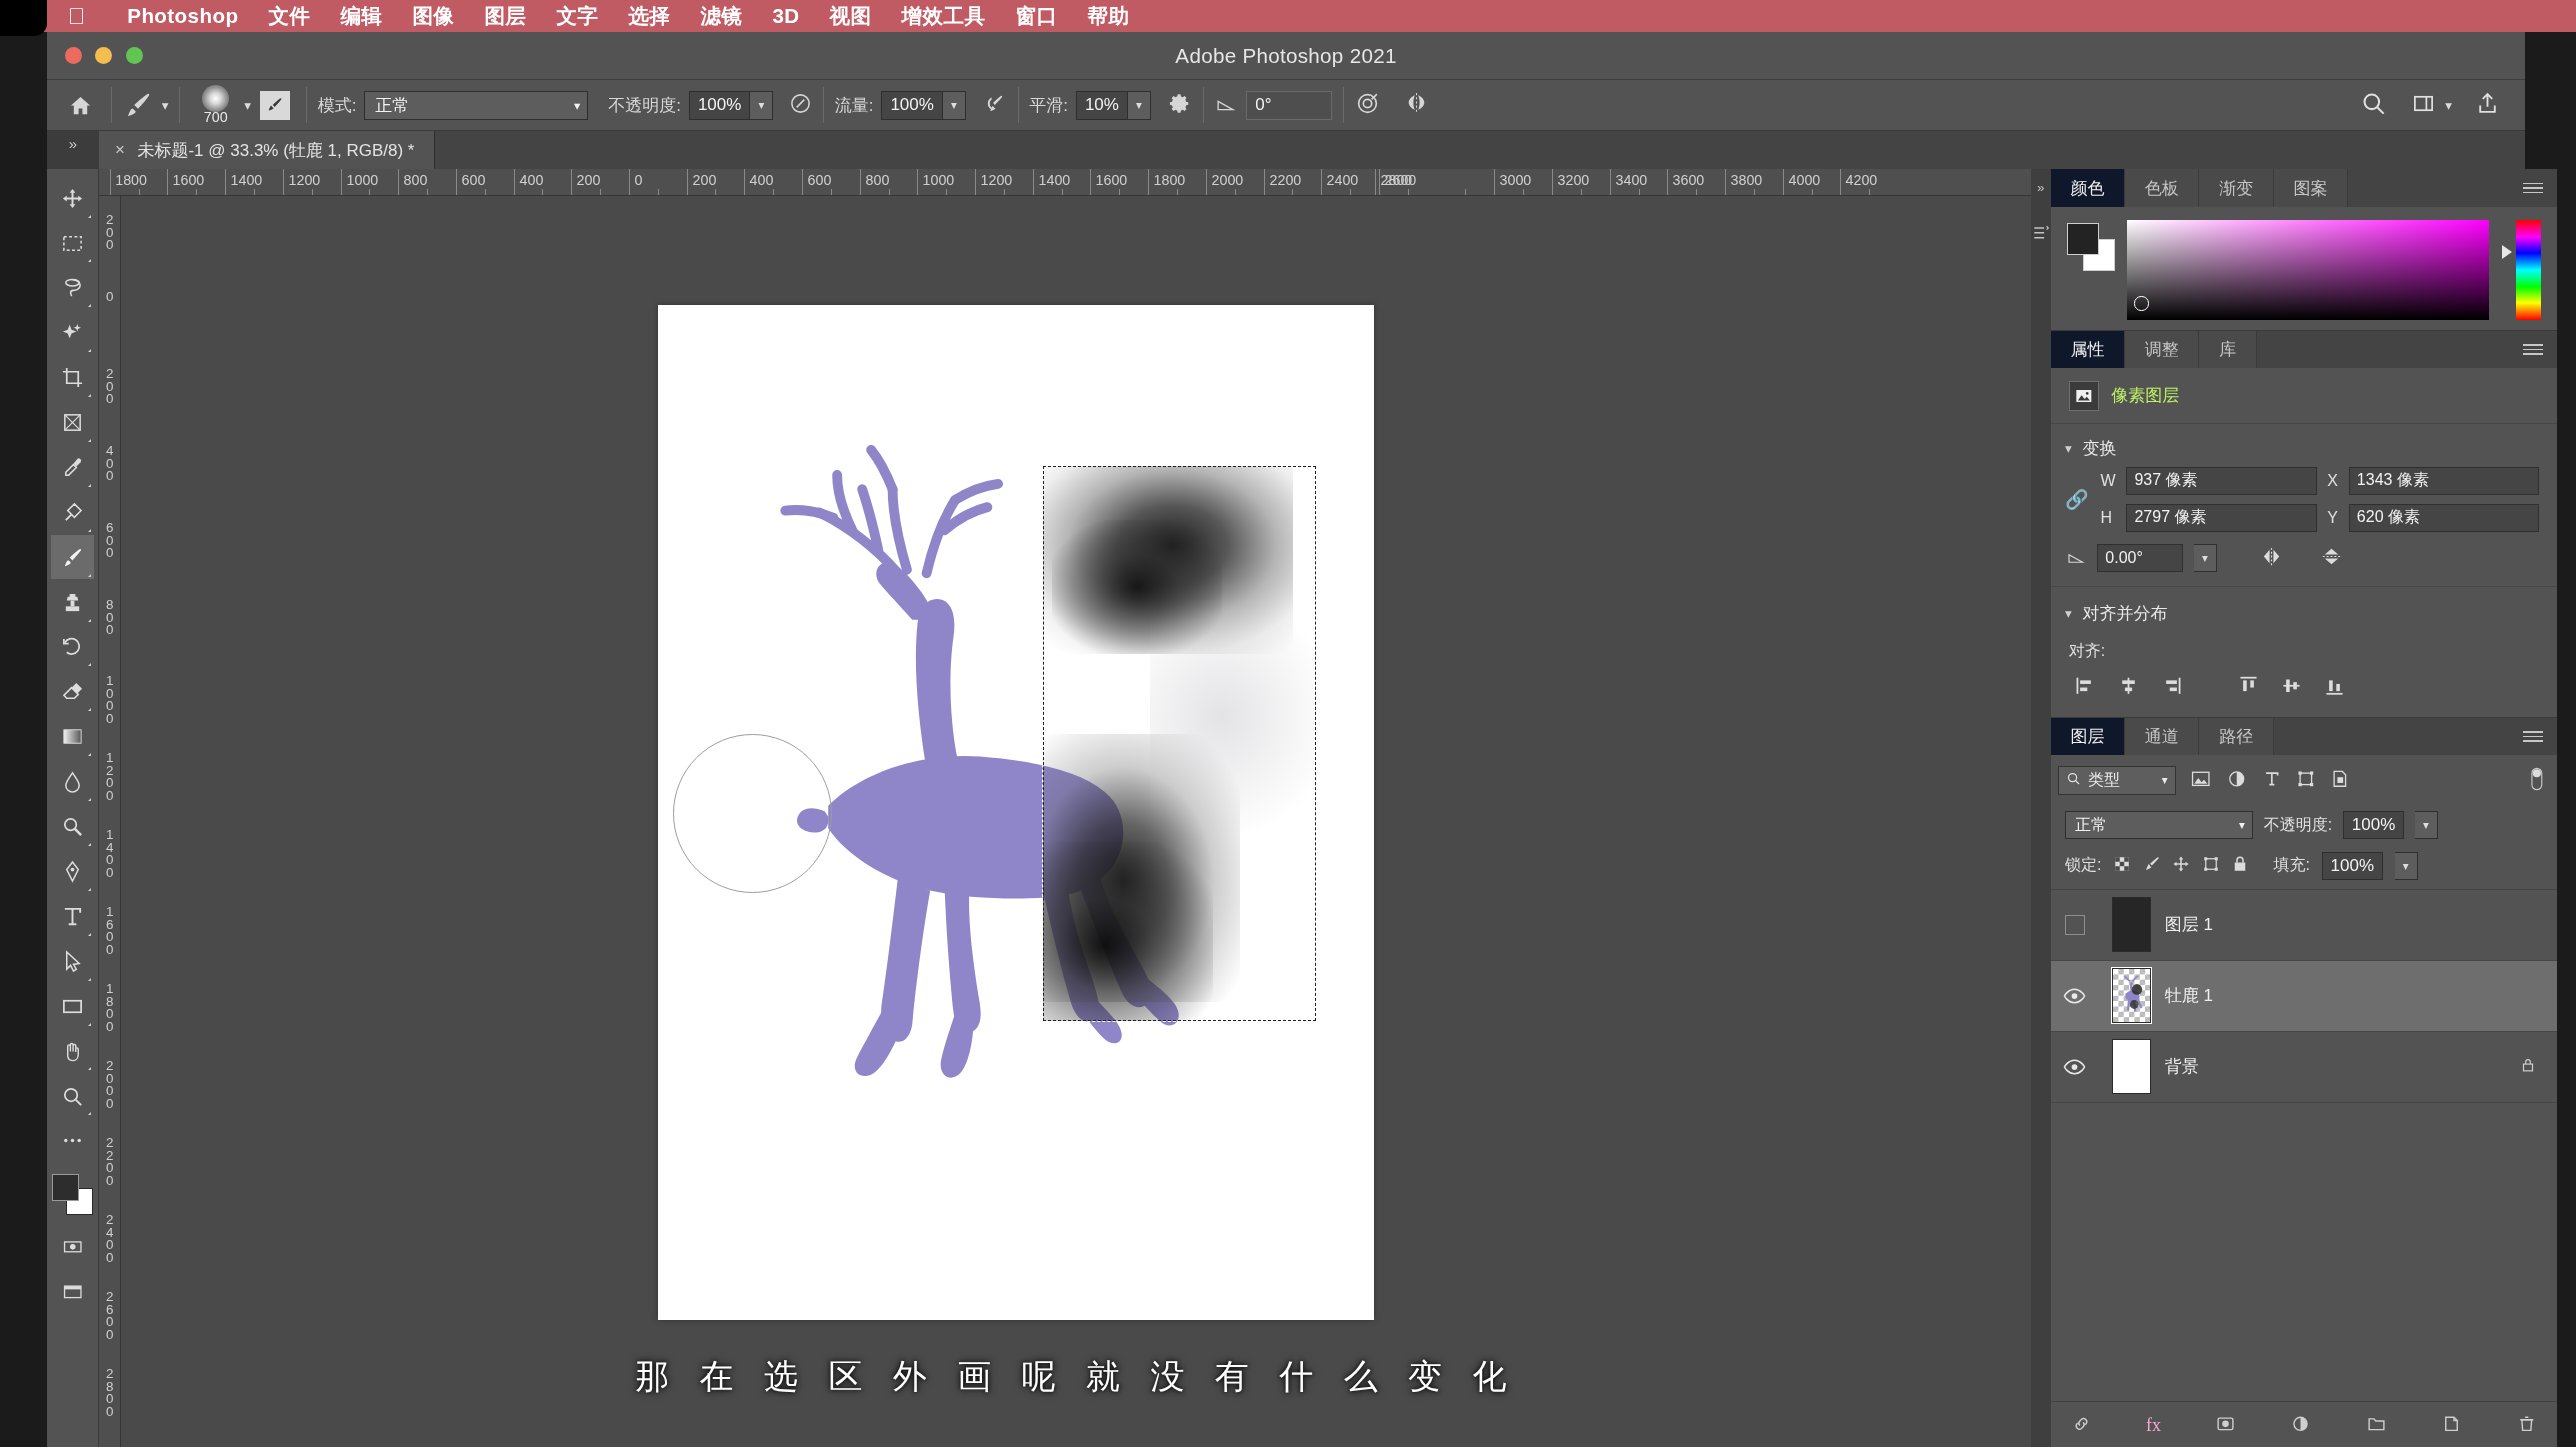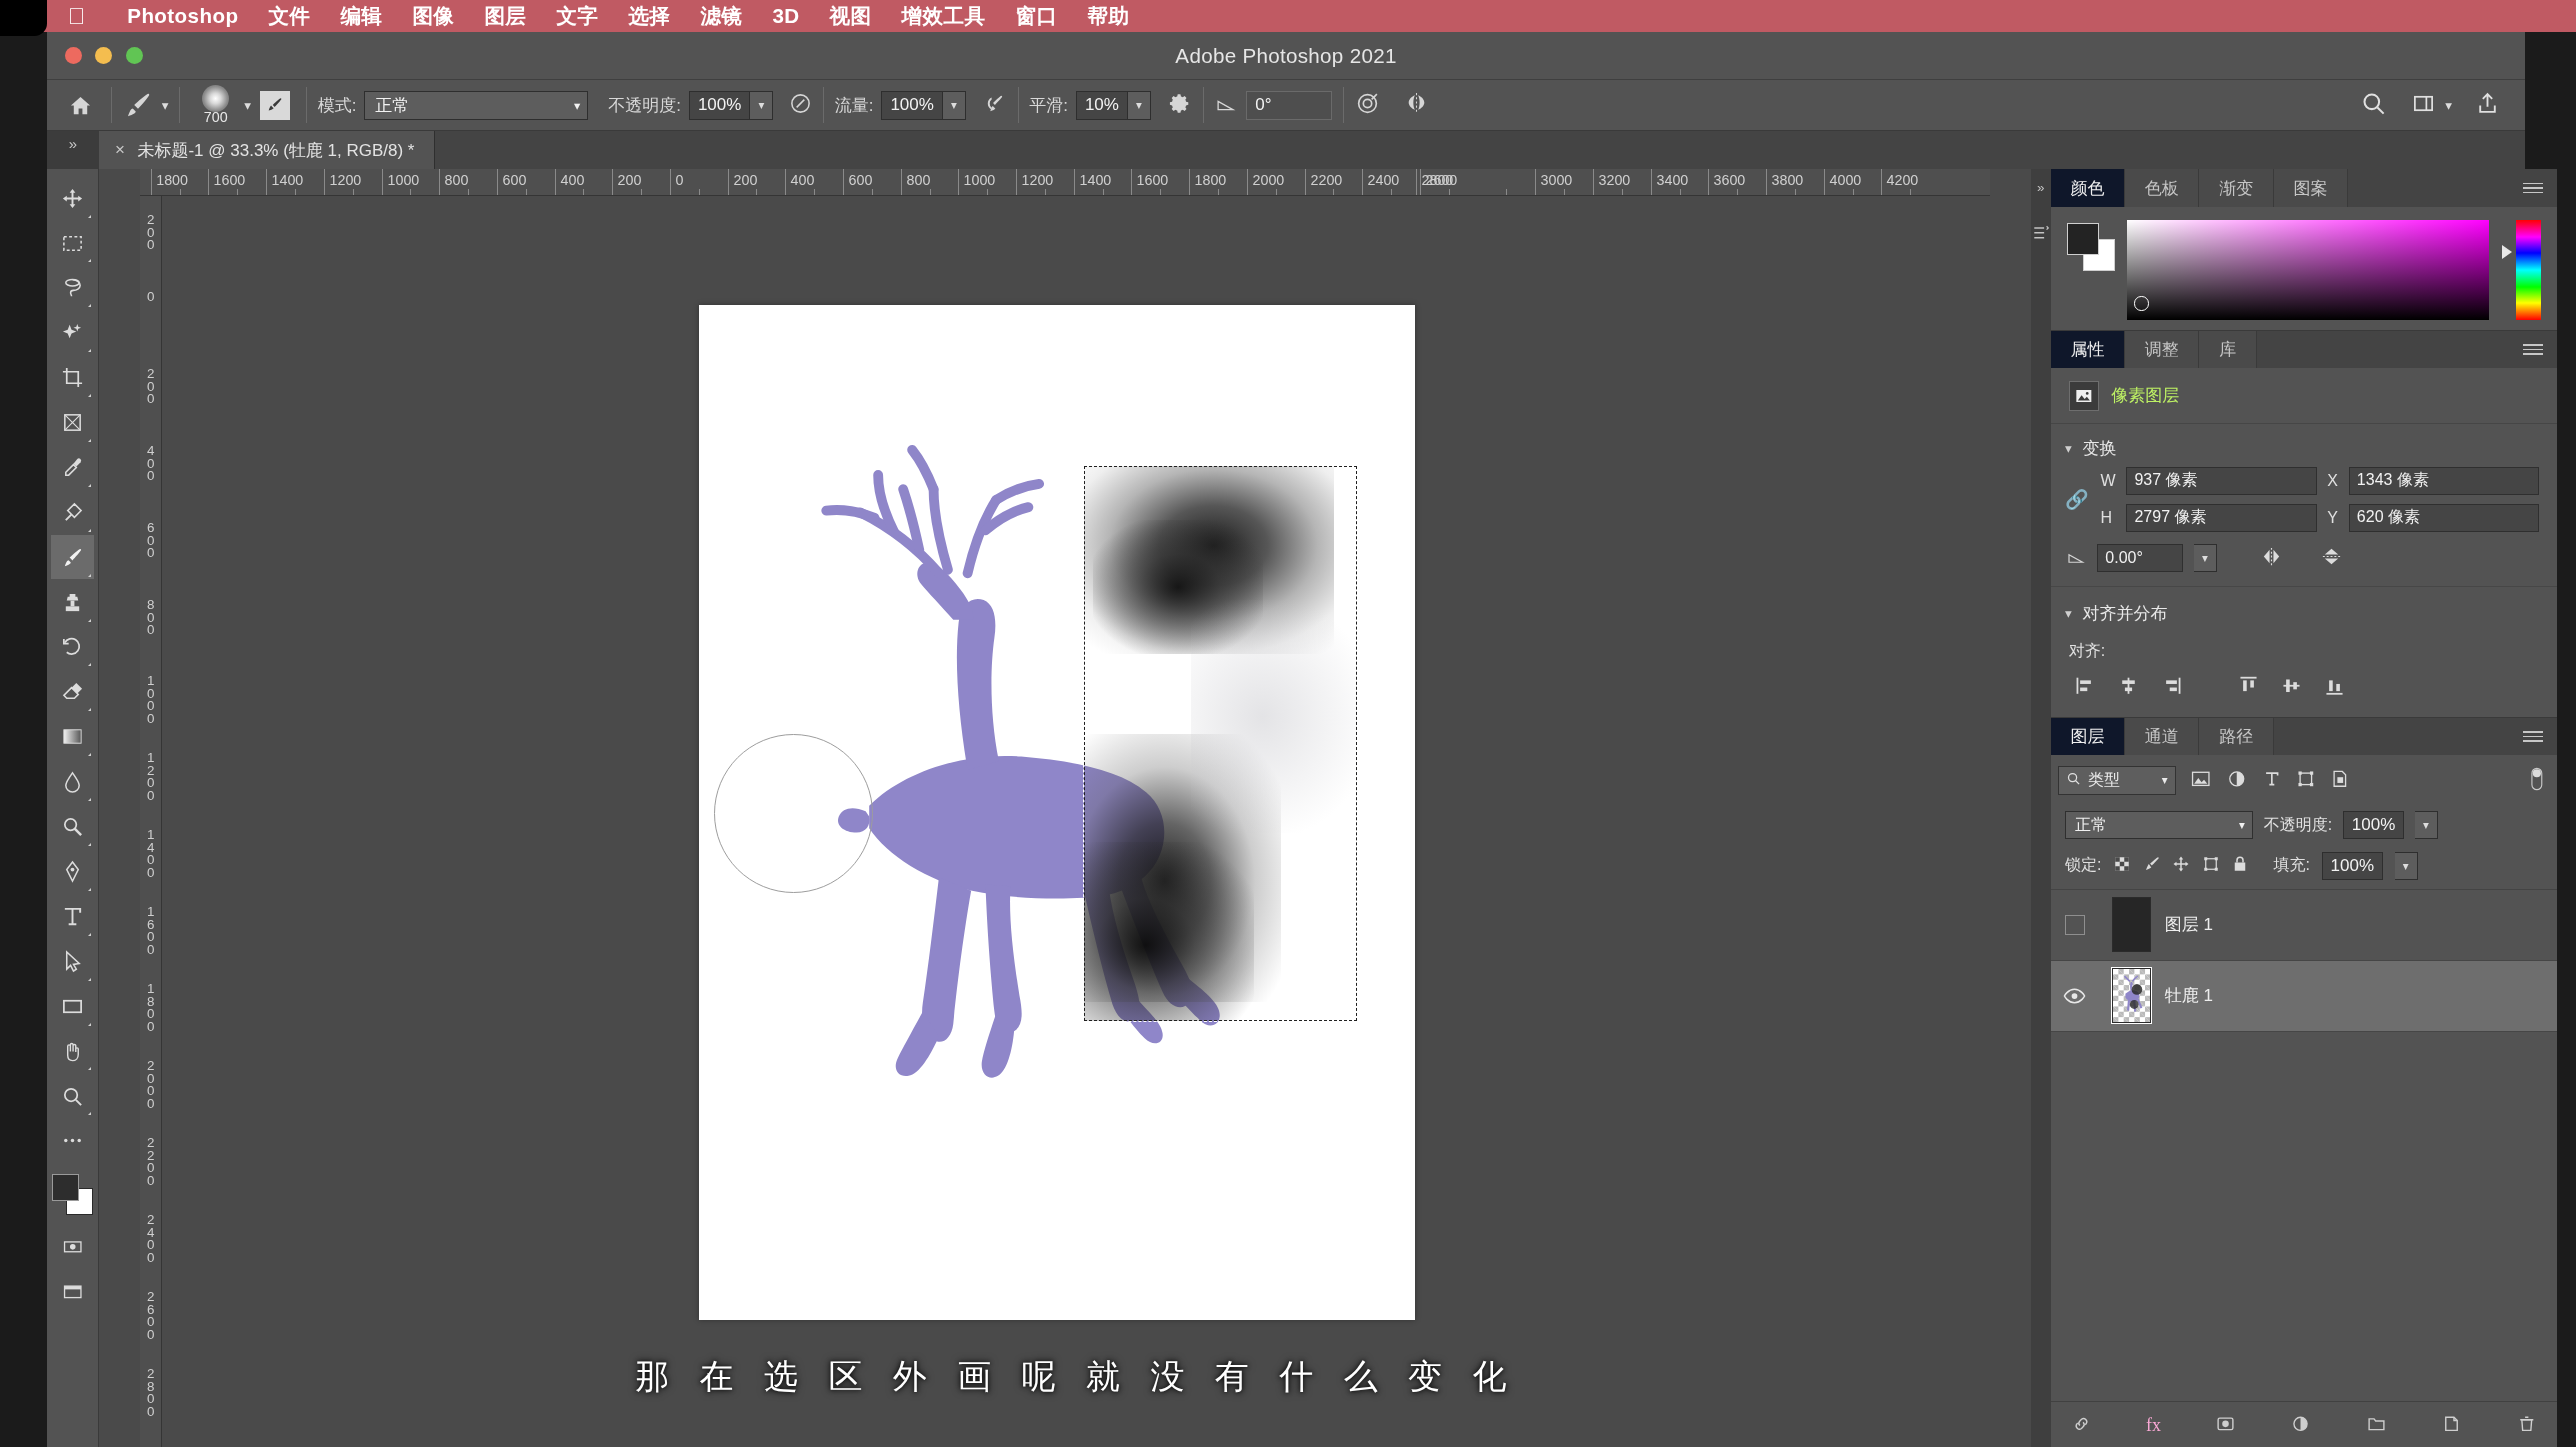--- a/index.html
+++ b/index.html
@@ -83,21 +83,21 @@
   .tabstrip { height: 38px; background: #444444; display: flex; align-items: stretch; }
   .tabstrip .lefticons { width: 52px; background: #3c3c3c; display:flex; align-items:flex-start; justify-content:center; padding-top:3.6px; color:#c9c9c9; font-size:15px;}
   .doctab {
     display: flex; align-items: center; gap: 12.5px; background: #535353;
     padding: 0 19.7px 0 16px; color: #e3e3e3; font-size: 17px;
     border-right: 0.9px solid #2f2f2f;
   }
   .doctab .x { color: #c8c8c8; font-size: 17px; }
 
   
-  .mainarea { position: relative; height: 1279px; background: #4a4a4a; display: flex; gap: 41px; }
+  .mainarea { position: relative; height: 1279px; background: #4a4a4a; display: flex; }
 
   
   .toolbar {
     width: 52px; background: #535353; border-right: 0.9px solid #3a3a3a;
     display: flex; flex-direction: column; align-items: center; padding-top: 7.2px;
   }
   .tool {
     width: 43px; height: 44px; display: flex; align-items: center; justify-content: center;
     position: relative; margin-bottom: 0.9px;
   }
@@ -1023,20 +1023,38 @@
                       <path d="M19 14 C16 11 14 9 13 8" stroke="#8f86c9" stroke-width="1.8" fill="none"></path>
                       <path d="M22 14 C24 11 26 9 28 8" stroke="#8f86c9" stroke-width="1.8" fill="none"></path>
                       <ellipse cx="27" cy="23" rx="6" ry="6" fill="#2a2a2a" opacity=".85"></ellipse>
                       <ellipse cx="24" cy="40" rx="5" ry="5" fill="#2a2a2a" opacity=".8"></ellipse>
                     </svg>
                   </span>
                 </span>
                 <span class="layername">牡鹿 1</span>
               </div>
 
+              <div class="layerrow">
+                <span class="eyecell">
+                  <svg width="23" height="16" viewBox="0 0 24 16">
+                      <path d="M12 1 C5 1 1.5 8 1.5 8 S5 15 12 15 S22.5 8 22.5 8 S19 1 12 1z" fill="none" stroke="#e8e8e8" stroke-width="1.6"></path>
+                      <circle cx="12" cy="8" r="3" fill="#e8e8e8"></circle>
+                    </svg>
+                </span>
+                <span class="thumbcell">
+                    <span class="thumb" style="background:#ffffff;"></span>
+                  </span>
+                <span class="layername">背景</span>
+                <span class="locklayer">
+                  <svg width="18" height="19.7" viewBox="0 0 24 24">
+                      <rect x="6" y="11" width="12" height="9" fill="none" stroke="#cfcfcf" stroke-width="1.6"></rect>
+                      <path d="M9 11 V8 a3 3 0 0 1 6 0 v3" fill="none" stroke="#cfcfcf" stroke-width="1.6"></path>
+                    </svg>
+                </span>
+              </div>
             </div>
 
             <div class="layerfooter">
               <span><svg width="23" height="19.7" viewBox="0 0 24 24">
                     <path d="M10 14 a4 4 0 0 1 0-5.6 l2-2 a4 4 0 0 1 5.6 5.6 l-1 1" fill="none" stroke="#cfcfcf" stroke-width="1.7"></path>
                     <path d="M14 10 a4 4 0 0 1 0 5.6 l-2 2 a4 4 0 0 1-5.6-5.6 l1-1" fill="none" stroke="#cfcfcf" stroke-width="1.7"></path>
                   </svg></span>
               <span style="color:#f9a8d4;font-size:18px;font-family:'Liberation Serif',serif;">fx</span>
               <span><svg width="23" height="19.7" viewBox="0 0 24 24">
                     <rect x="3" y="5" width="18" height="14" rx="2" fill="none" stroke="#cfcfcf" stroke-width="1.7"></rect>

